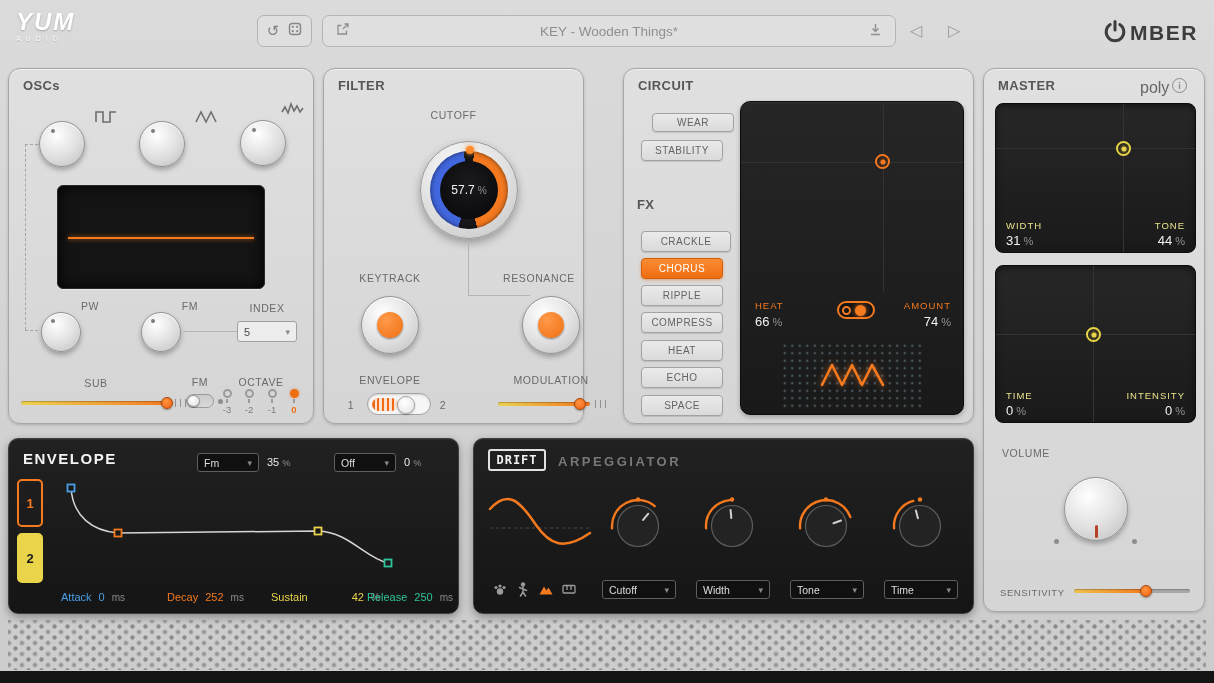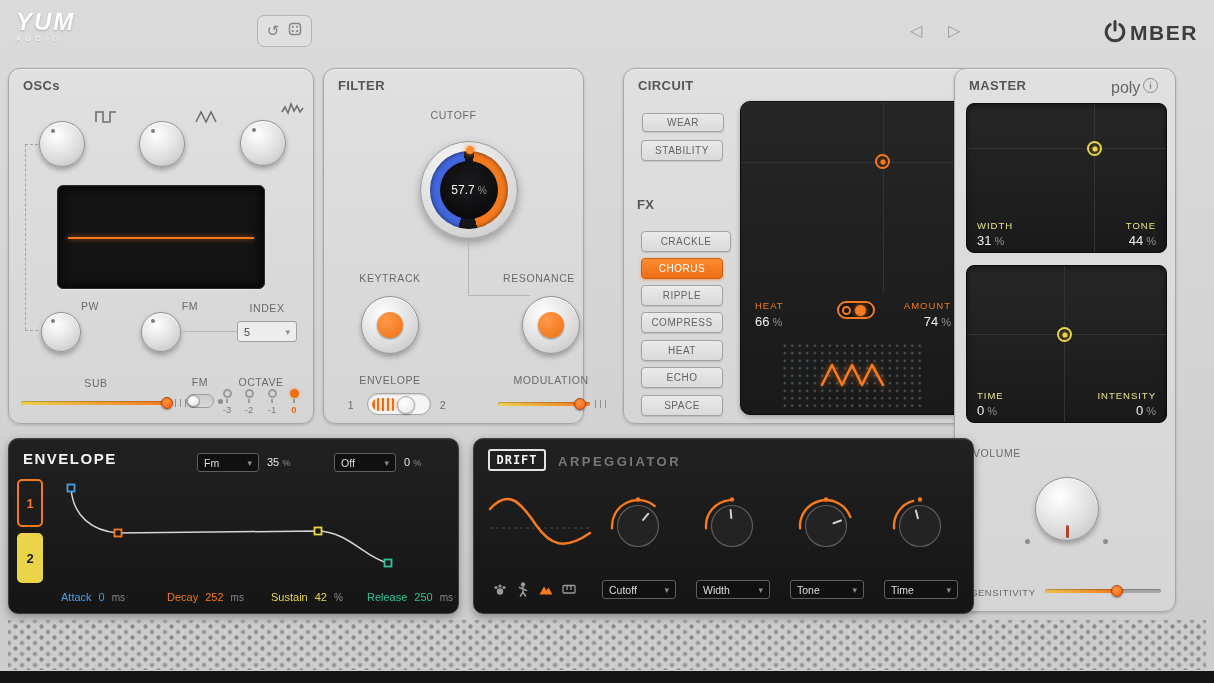--- a/index.html
+++ b/index.html
@@ -154,20 +154,34 @@
       <svg width="14" height="14" viewBox="0 0 14 14">
         <rect x="1.5" y="1.5" width="11" height="11" rx="2.5" fill="none" stroke="#868686" stroke-width="1.4"></rect>
         <circle cx="4.8" cy="4.8" r="1.1" fill="#868686"></circle>
           <circle cx="9.2" cy="4.8" r="1.1" fill="#868686"></circle>
         <circle cx="4.8" cy="9.2" r="1.1" fill="#868686"></circle>
           <circle cx="9.2" cy="9.2" r="1.1" fill="#868686"></circle>
       </svg>
     </span>
   </div>
 
+  <div class="preset-bar" style="left:322px;top:15px;width:574px;height:32px">
+    <span>
+      <svg width="15" height="15" viewBox="0 0 15 15">
+        <path d="M6.5,3.5 H3 V12 H11.5 V8.5" fill="none" stroke="#8f8f8f" stroke-width="1.3"></path>
+        <path d="M8,7 L13,2 M9.5,2 H13 V5.5" fill="none" stroke="#8f8f8f" stroke-width="1.3"></path>
+      </svg>
+    </span>
+    <span class="preset-name">KEY - Wooden Things*</span>
+    <span>
+      <svg width="15" height="15" viewBox="0 0 15 15">
+        <path d="M7.5,2 V9 M4.5,6.5 L7.5,9.5 L10.5,6.5 M3,12.5 H12" fill="none" stroke="#8f8f8f" stroke-width="1.4"></path>
+      </svg>
+    </span>
+  </div>
 
   <span class="nav-arrow nav-prev" style="left:910px;top:21px"></span>
   <span class="nav-arrow nav-next" style="left:948px;top:21px"></span>
 
   <div class="brand" style="left:1102px;top:18px">
     <span>
       <svg width="26" height="26" viewBox="0 0 26 26">
         <path d="M13 3.5 V12" stroke="#3d3d3d" stroke-width="3" stroke-linecap="round" fill="none"></path>
         <path d="M8.2 6.5 a8.8 8.8 0 1 0 9.6 0" fill="none" stroke="#3d3d3d" stroke-width="3" stroke-linecap="round"></path>
       </svg>
@@ -309,21 +323,21 @@
     <div class="tick-group" style="left:271px;top:331px">
         <i></i>
         <i></i>
         <i></i>
       </div>
   </div>
 
   <div class="panel" style="left:623px;top:68px;width:351px;height:356px">
     <div class="panel-title">CIRCUIT</div>
 
-    <div class="pill-btn" style="left:18px;top:44px;width:82px;height:19px">WEAR</div>
+    <div class="pill-btn" style="left:28px;top:44px;width:82px;height:19px">WEAR</div>
     <div class="pill-btn" style="left:17px;top:71px;width:82px;height:21px">STABILITY</div>
 
     <div class="panel-title" style="left:13px;top:128px">FX</div>
 
     <div class="pill-btn" style="left:17px;top:162px;width:90px;height:21px">CRACKLE</div>
     <div class="pill-btn active" style="left:17px;top:189px;width:82px;height:21px">CHORUS</div>
     <div class="pill-btn" style="left:17px;top:216px;width:82px;height:21px">RIPPLE</div>
     <div class="pill-btn" style="left:17px;top:243px;width:82px;height:21px">COMPRESS</div>
     <div class="pill-btn" style="left:17px;top:271px;width:82px;height:21px">HEAT</div>
     <div class="pill-btn" style="left:17px;top:298px;width:82px;height:21px">ECHO</div>
@@ -351,21 +365,21 @@
 
       <div class="dotfield" style="left:40px;top:240px;width:144px;height:66px"></div>
       <span class="abs" style="left:76px;top:254px;filter:drop-shadow(0 0 3px rgba(244,121,31,.6))">
         <svg width="72" height="38" viewBox="0 0 72 38">
           <path d="M5,29 L15,9 L25,29 L35,9 L45,29 L55,9 L66,29" fill="none" stroke="#f4791f" stroke-width="2.6" stroke-linejoin="round" stroke-linecap="round"></path>
         </svg>
       </span>
     </div>
   </div>
 
-  <div class="panel" style="left:954px;top:68px;width:222px;height:544px">
+  <div class="panel" style="left:983px;top:68px;width:222px;height:544px">
     <div class="panel-title">MASTER</div>
     <span class="abs" style="left:156px;top:10px;font-size:16px;color:#666">poly</span>
     <span class="info-icon" style="left:188px;top:9px"></span>
 
     <div class="xy-pad" style="left:11px;top:34px;width:201px;height:150px">
       <div class="pad-hline" style="top:44px"></div>
       <div class="pad-vline" style="left:127px;height:150px"></div>
       <div class="pad-handle" style="left: 120px; top: 37px; color: rgb(233, 212, 74);"></div>
       <div class="pad-label" style="left:10px;top:116px">WIDTH</div>
       <div class="pad-value" style="left:10px;top:129px">
@@ -437,21 +451,21 @@
       <span style="color: rgb(74, 159, 232);">0</span>
       <span class="s-unit">ms</span>
     </div>
     <div class="stage" style="left:158px">
       <span style="color: rgb(244, 121, 31);">Decay</span>
       <span style="color: rgb(244, 121, 31);">252</span>
       <span class="s-unit">ms</span>
     </div>
     <div class="stage" style="left:262px">
       <span style="color: rgb(233, 212, 74);">Sustain</span>
-      <span style="color: rgb(233, 212, 74);">42</span>
+      <span style="color: rgb(233, 212, 74); margin-left: 37px;">42</span>
       <span class="s-unit">%</span>
     </div>
     <div class="stage" style="left:358px">
       <span style="color: rgb(46, 196, 154);">Release</span>
       <span style="color: rgb(46, 196, 154);">250</span>
       <span class="s-unit">ms</span>
     </div>
   </div>
 
   <div class="dark-panel" style="left:473px;top:438px;width:501px;height:176px">

